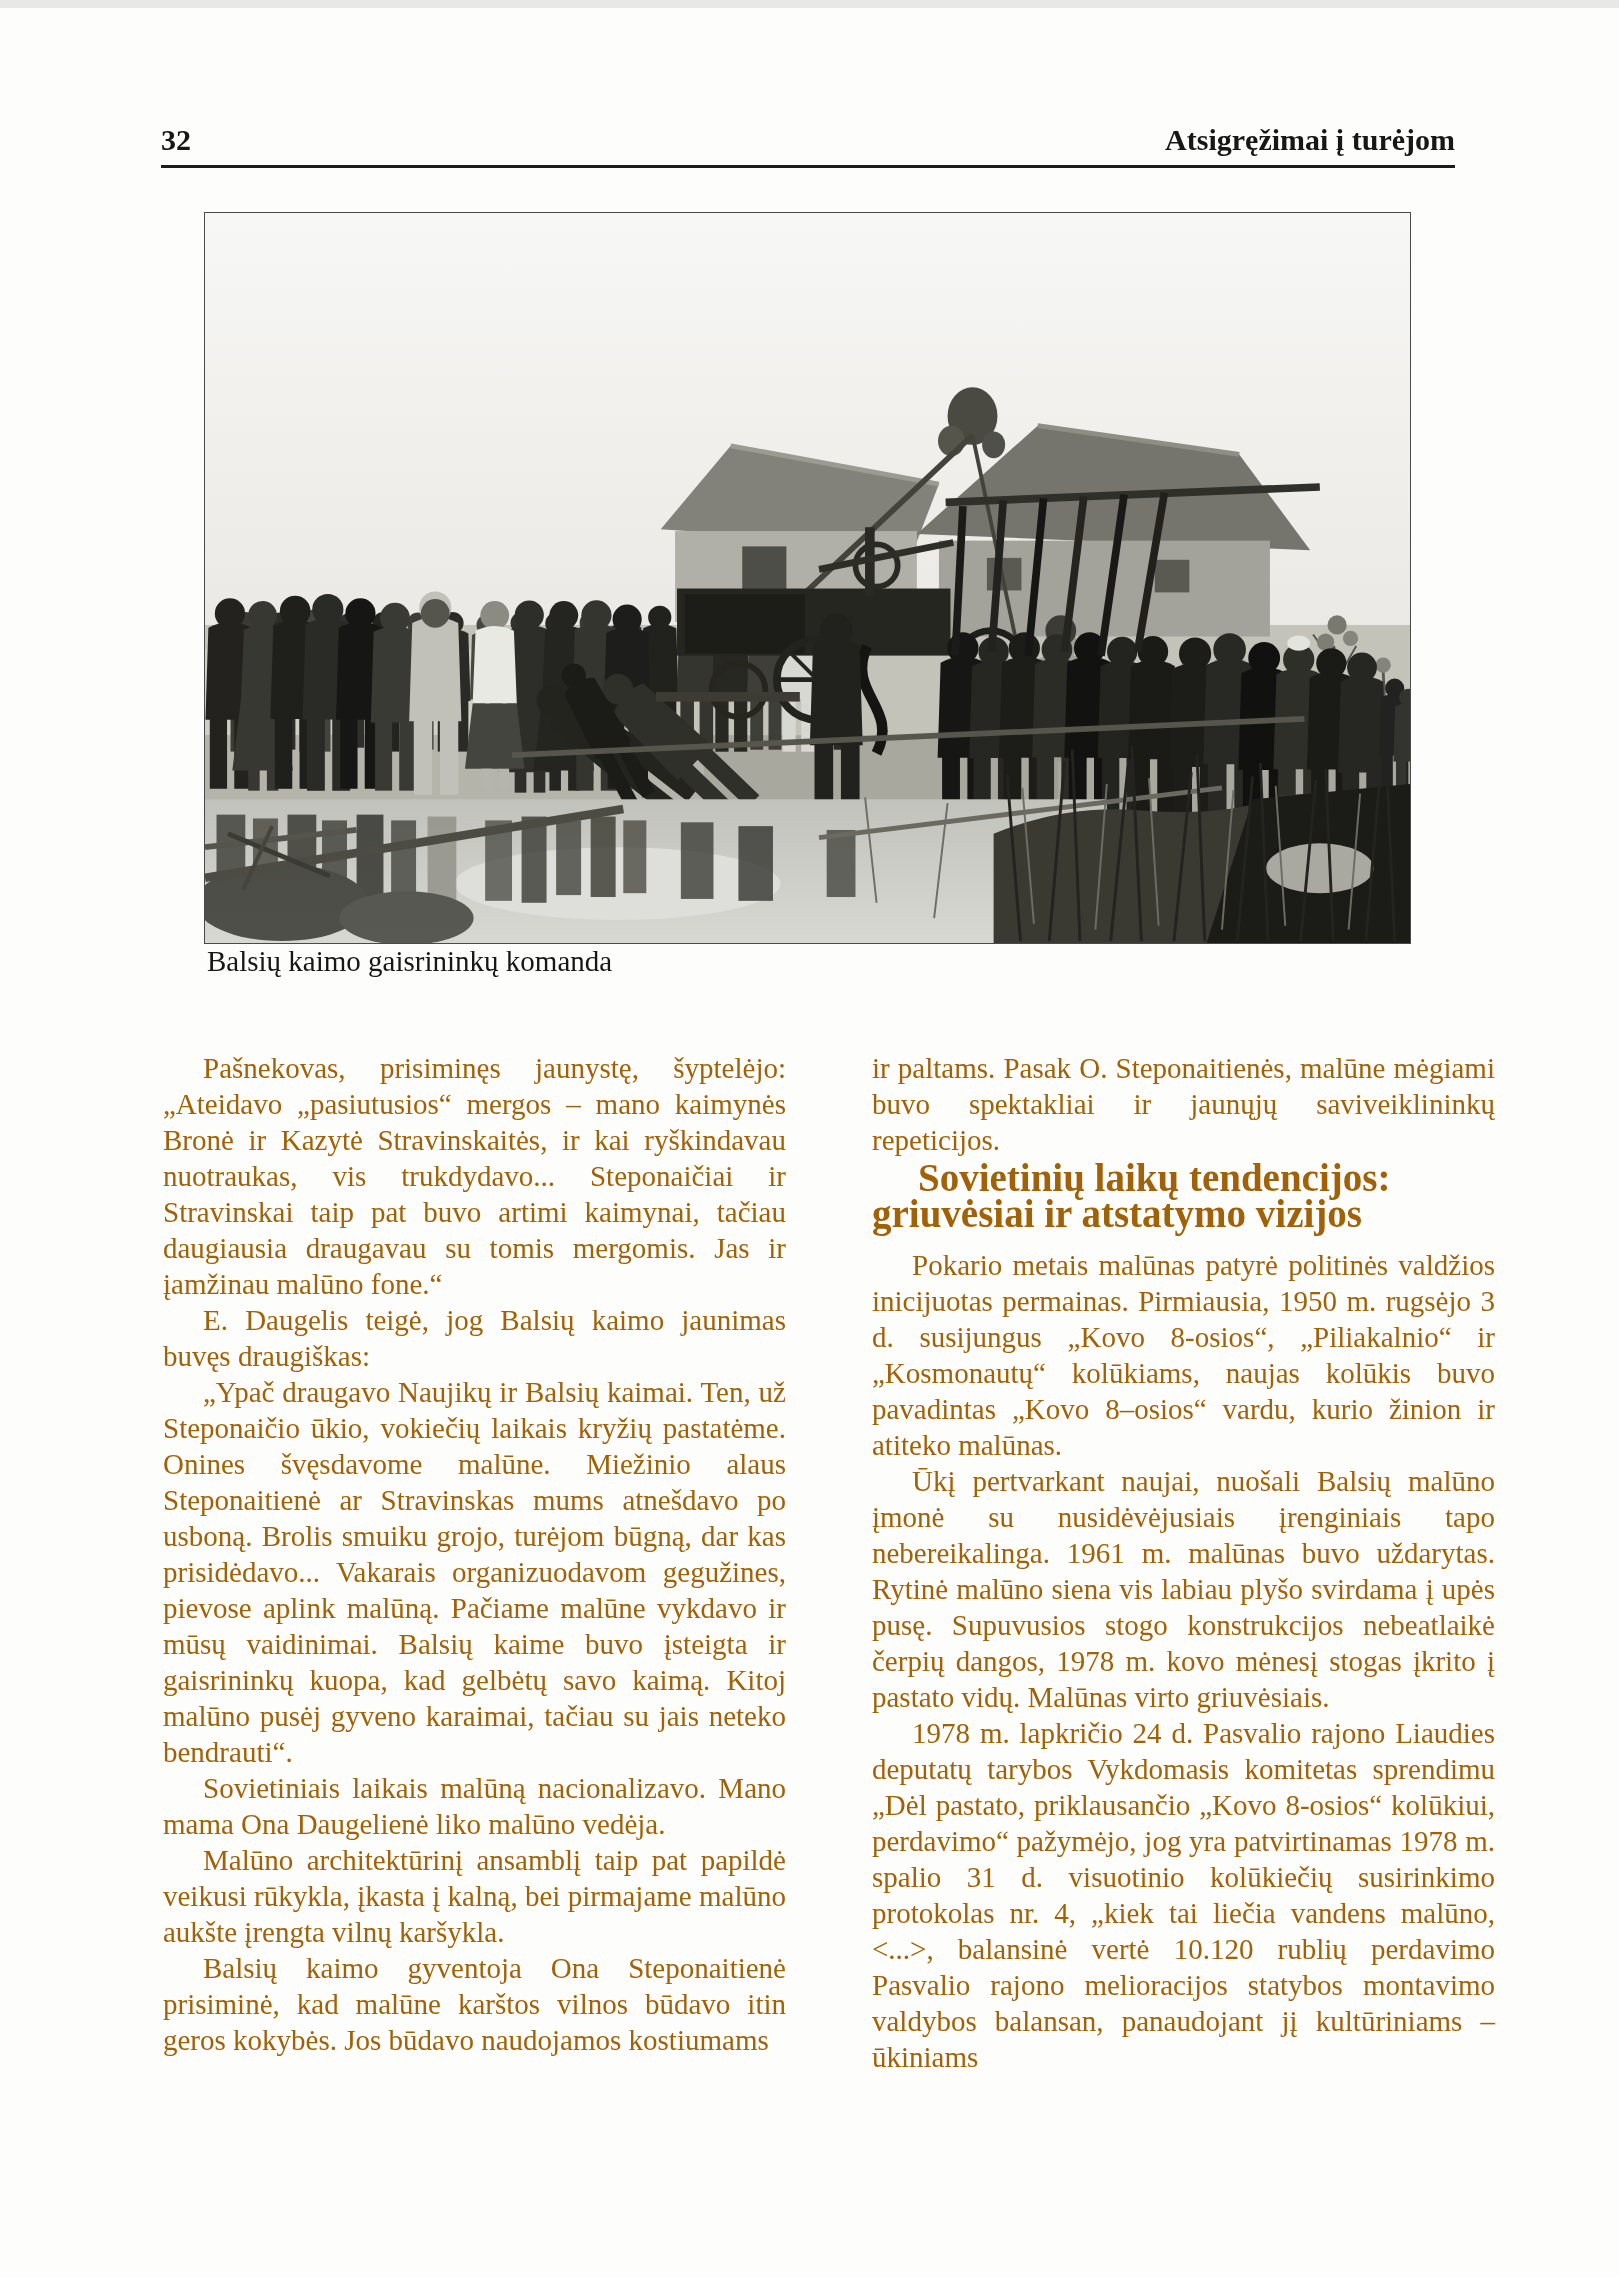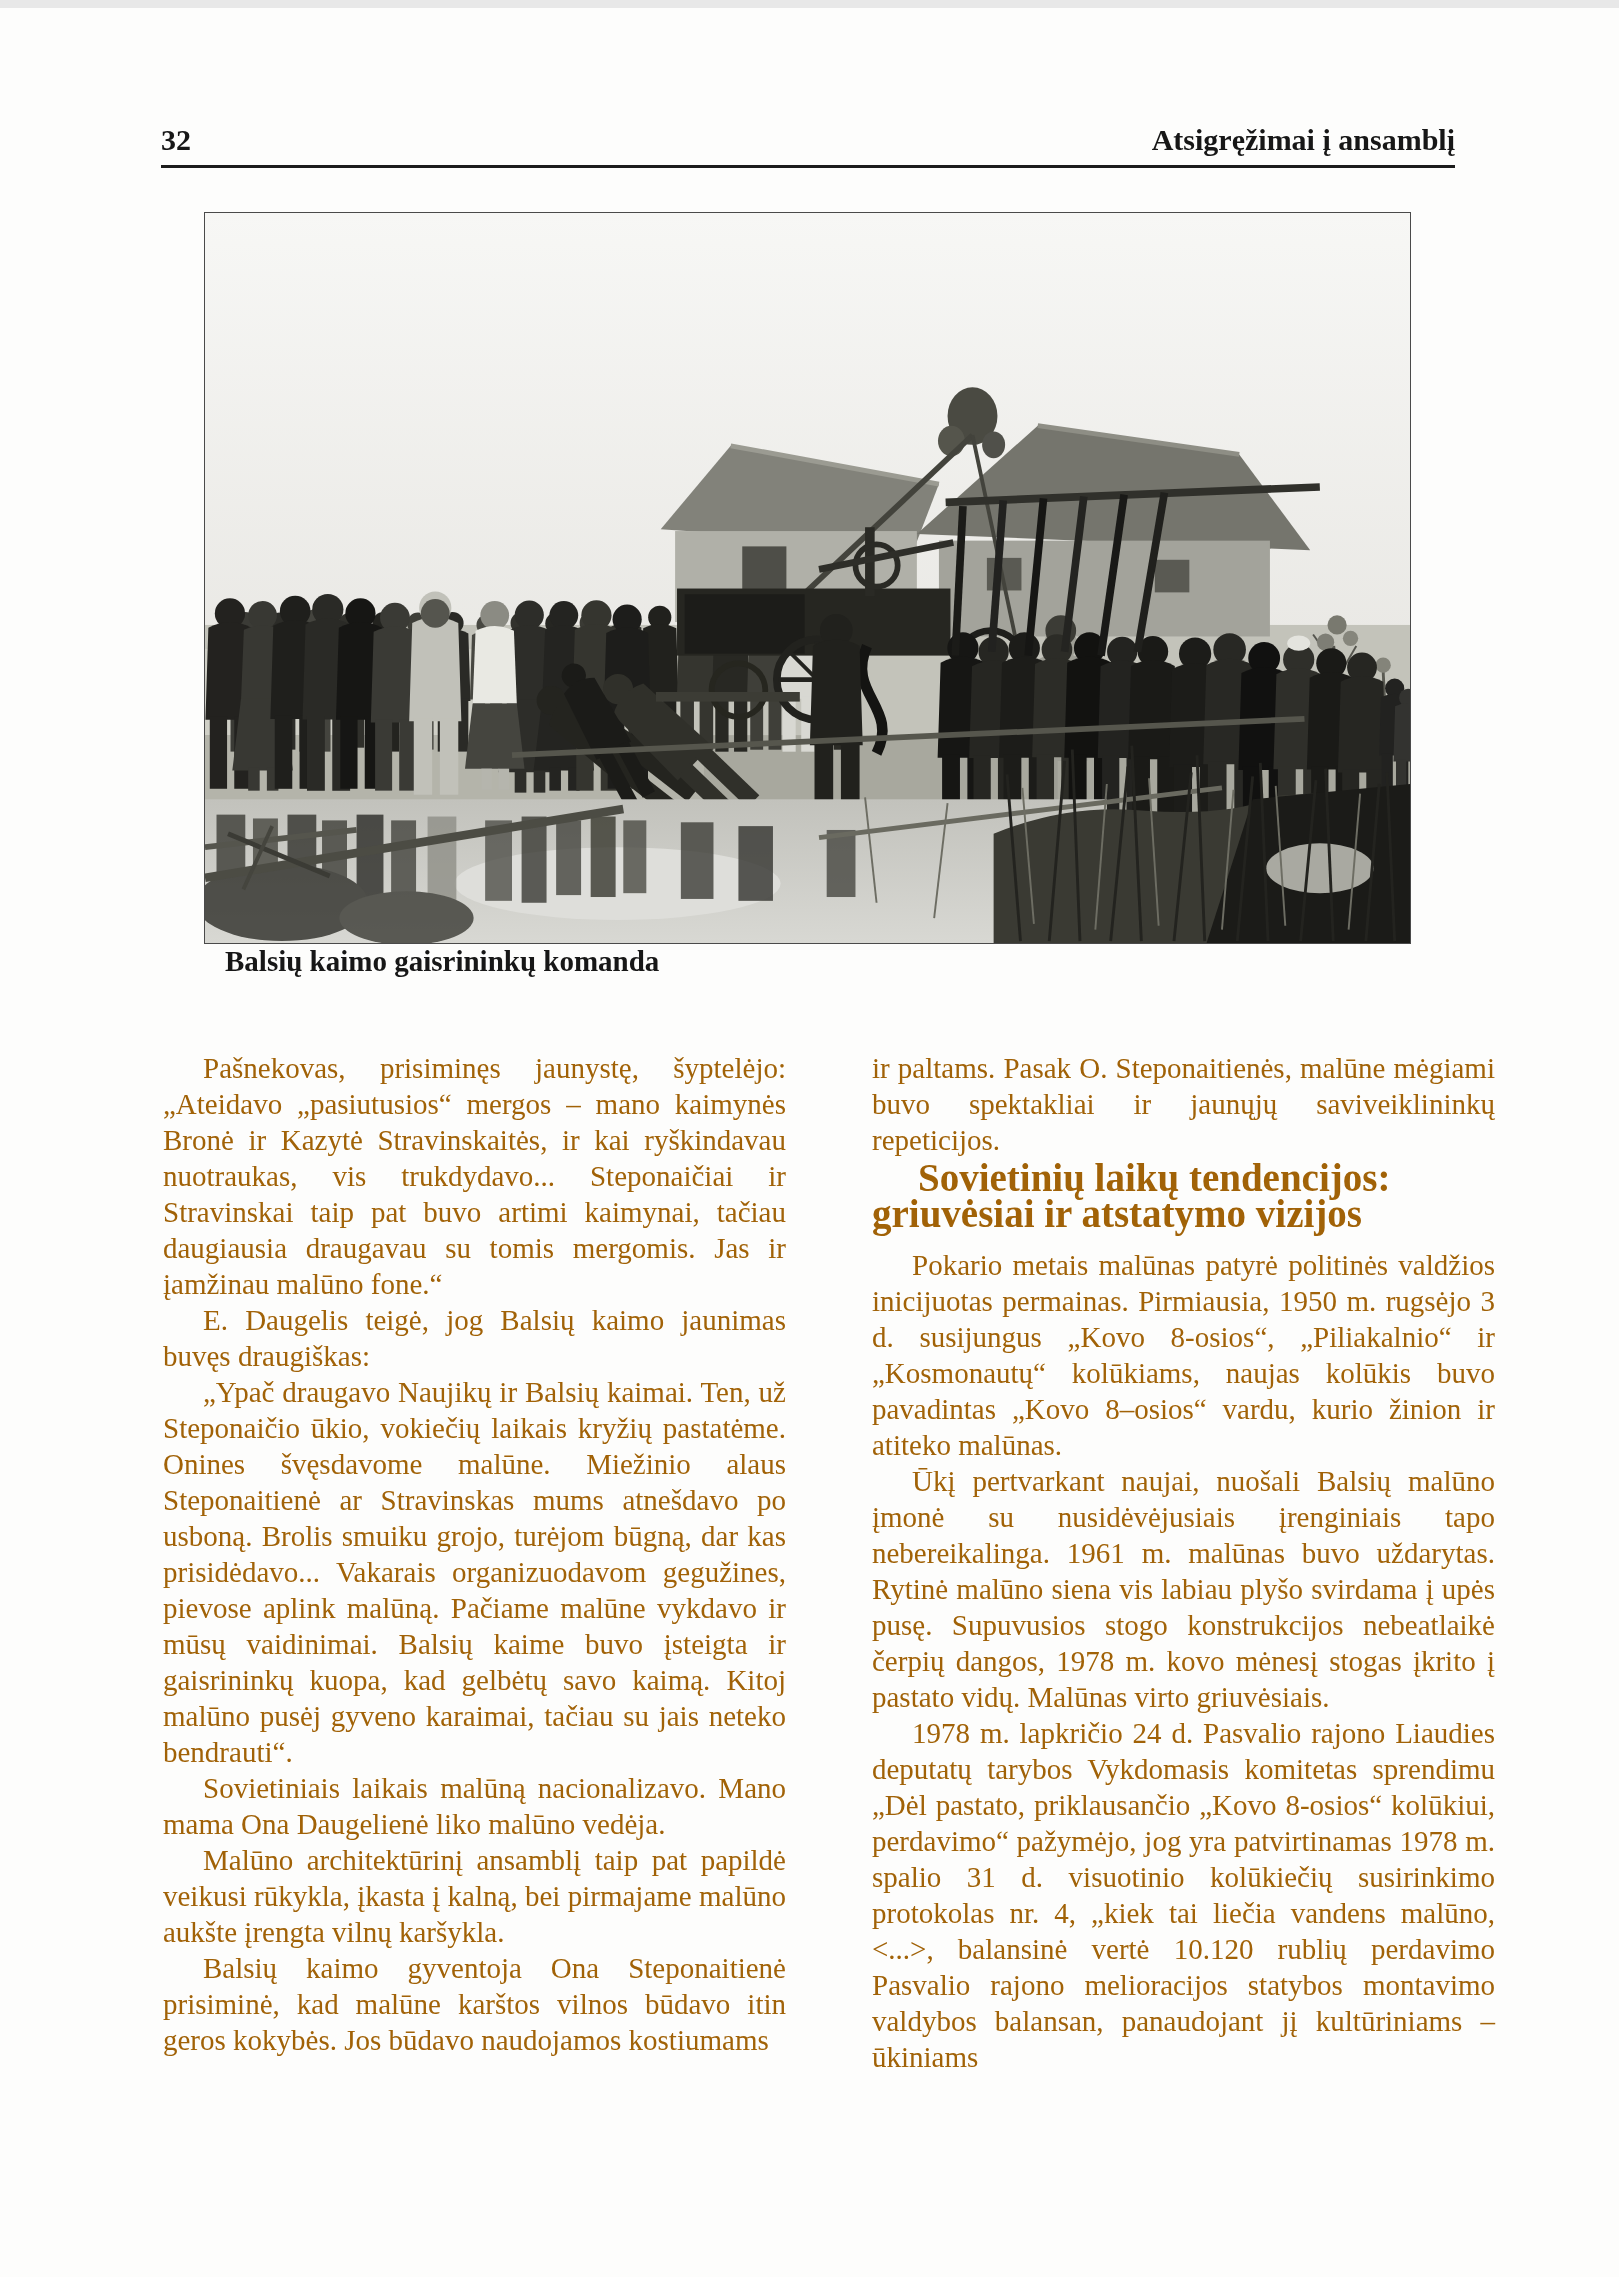--- a/index.html
+++ b/index.html
@@ -14,22 +14,22 @@
     display:flex; justify-content:space-between; align-items:flex-end;
     font-weight:bold; font-size:30px; line-height:1;
     padding-bottom:9.6px; border-bottom:3.8px solid #1c1c1c;
   }
   .photo-frame {
     position:absolute; left:204px; top:204px; width:1207px; height:732px;
     border:1.9px solid #4a4a4a; box-sizing:border-box; background:#efefec;
   }
   .photo-frame svg { display:block; width:100%; height:100%; }
   .caption {
-    position:absolute; left:225px; top:936px; width:961px;
-    font-weight:bold; font-size:29px; line-height:35px;
+    position:absolute; left:207px; top:936px; width:961px;
+    font-weight:normal; font-size:29px; line-height:35px;
   }
   .col {
     position:absolute; top:1042px; width:623px;
     font-size:29px; line-height:36px; text-align:justify;
     color:#a16207;
   }
   .col-left  { left:163px; }
   .col-right { left:872px; }
   .para { margin:0; text-indent:40px; }
   .para.noindent { text-indent:0; }
@@ -38,21 +38,21 @@
     line-height:36px; text-indent:46px; text-align:left;
   }
 </style>
 </head>
 <body>
 
 <div class="page">
 
   <div class="header">
     <span>32</span>
-    <span>Atsigręžimai į ansamblį</span>
+    <span>Atsigręžimai į turėjom</span>
   </div>
 
   <div class="photo-frame">
     <svg viewBox="0 0 1256 762" preserveAspectRatio="none">
       <defs>
         <linearGradient id="sky" x1="0" y1="0" x2="0" y2="1">
           <stop offset="0" stop-color="#f7f7f5"></stop>
           <stop offset="1" stop-color="#e9e8e4"></stop>
         </linearGradient>
         <linearGradient id="water" x1="0" y1="0" x2="0" y2="1">

